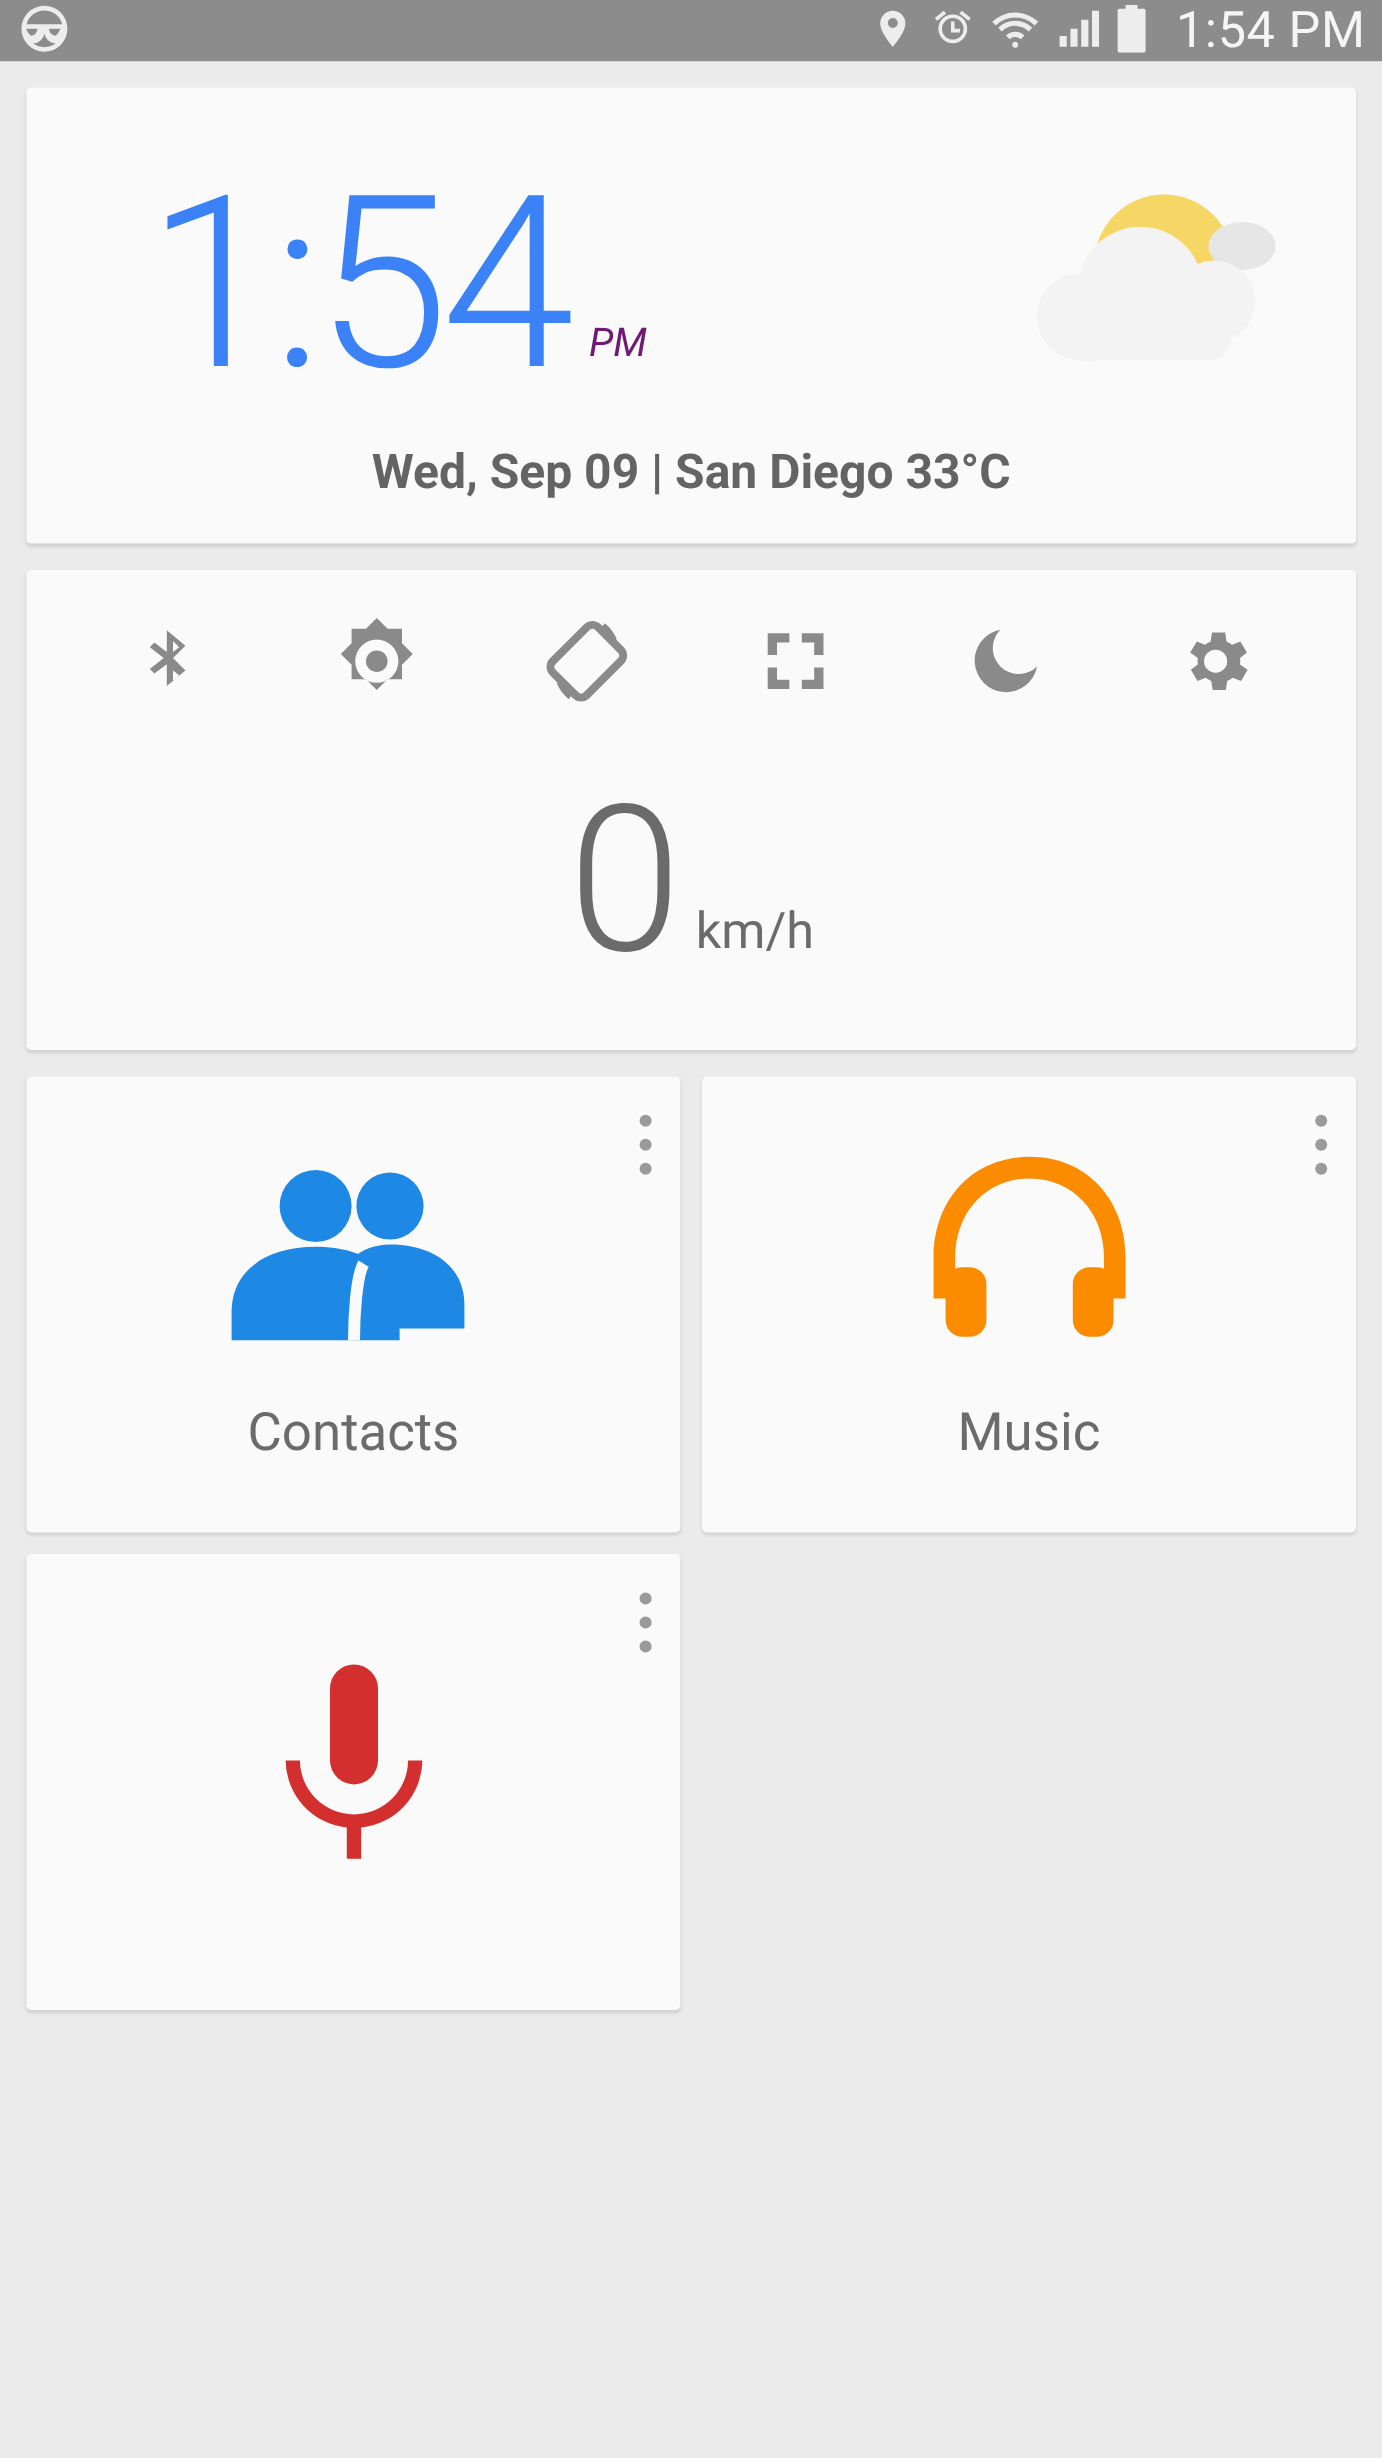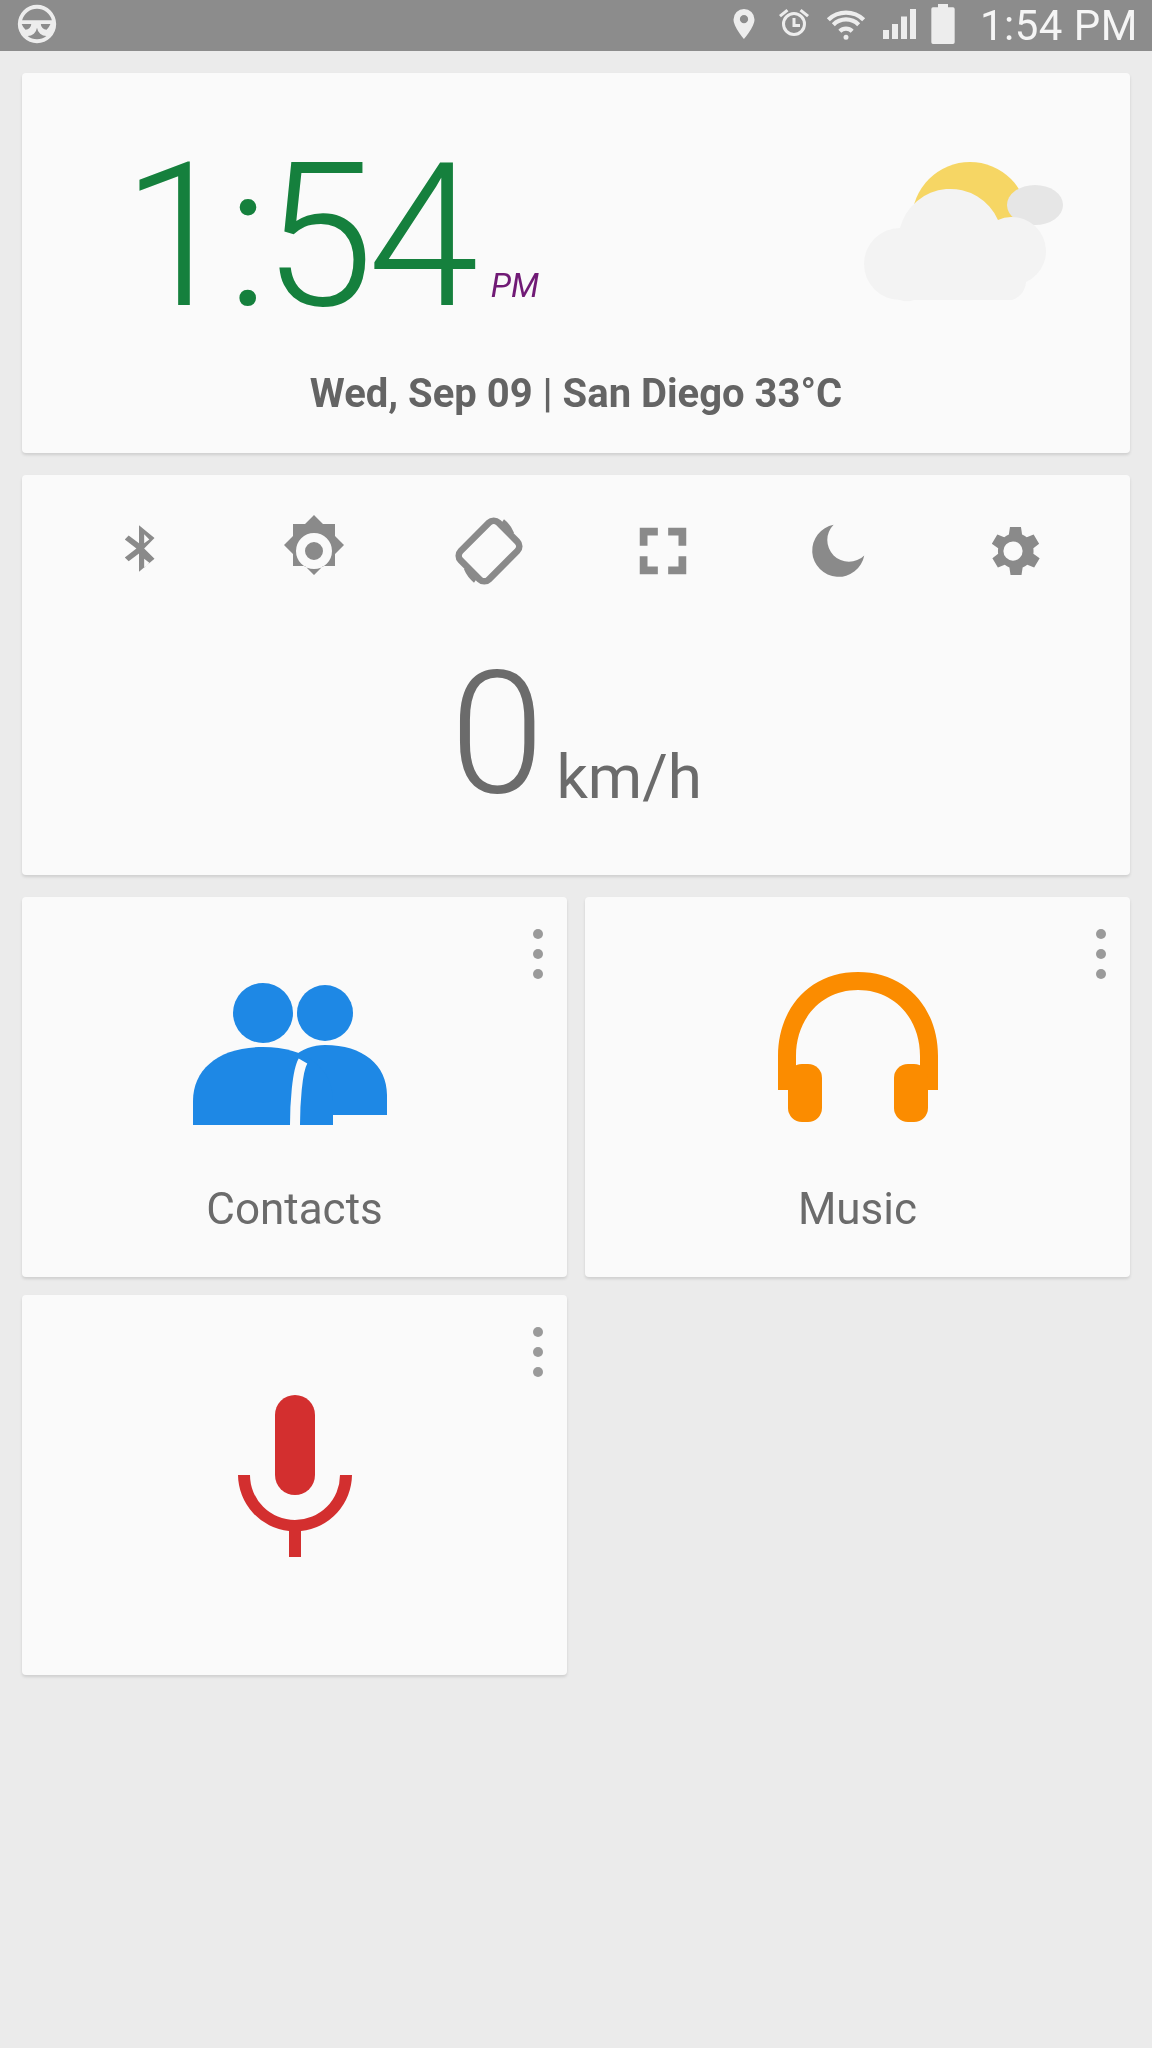--- a/index.html
+++ b/index.html
@@ -53,21 +53,21 @@
     flex: 1;
     display: flex;
     align-items: center;
     justify-content: space-between;
   }
   .big-time { display: flex; align-items: baseline; margin-left: 60px;}
   .big-time-num {
     font-size: 200px;
     line-height: 1;
     font-weight: 300;
-    color: #15803d;
+    color: #3b82f6;
     letter-spacing: -6px;
   }
   .big-time-ampm {
     font-size: 33px;
     color: #701a75;
     margin-left: 18px;
     position: relative;
     top: -8px;
     font-style: italic;
   }
@@ -100,40 +100,40 @@
   }
   .toggle-btn svg { fill: #8a8a8a; }
   .speed-wrap {
     flex: 1;
     display: flex;
     align-items: center;
     justify-content: center;
     padding-bottom: 10px;
   }
   .speed-num { font-size: 170px; font-weight: 300; color: #6b6b6b; line-height: 1; }
-  .speed-unit { font-size: 62px; color: #6b6b6b; margin-left: 12px; position: relative; top: 42px; }
+  .speed-unit { font-size: 42px; color: #6b6b6b; margin-left: 12px; position: relative; top: 42px; }
 
   
   .grid {
     margin-top: 22px;
     display: grid;
     grid-template-columns: 1fr 1fr;
     grid-template-rows: 380px 380px;
     gap: 18px;
   }
   .tile {
     background: #fafafa;
     border-radius: 4px;
     box-shadow: 0 2px 3px rgba(0,0,0,0.12);
     position: relative;
     display: flex;
     flex-direction: column;
     align-items: center;
     justify-content: center;
-    padding-bottom: 20px;
+    padding-bottom: 36px;
   }
   .tile-icon {
     flex: 1;
     display: flex;
     align-items: center;
     justify-content: center;
     margin-top: 10px;
   }
   .tile-label {
     font-size: 44px;

